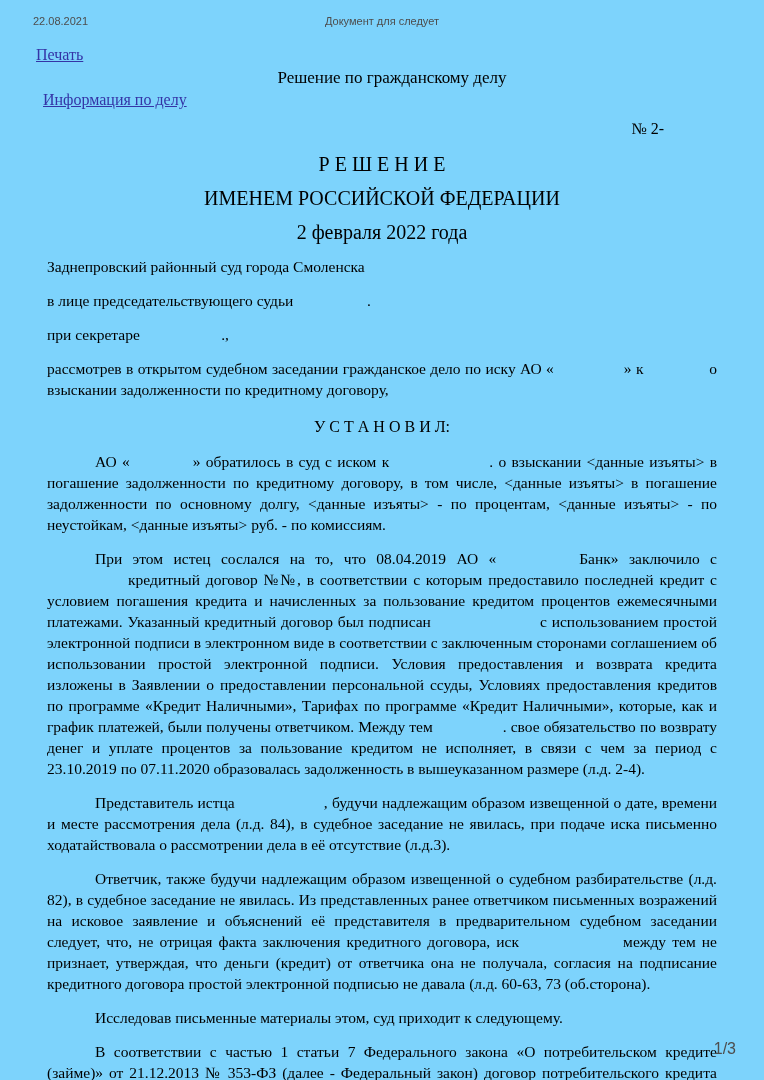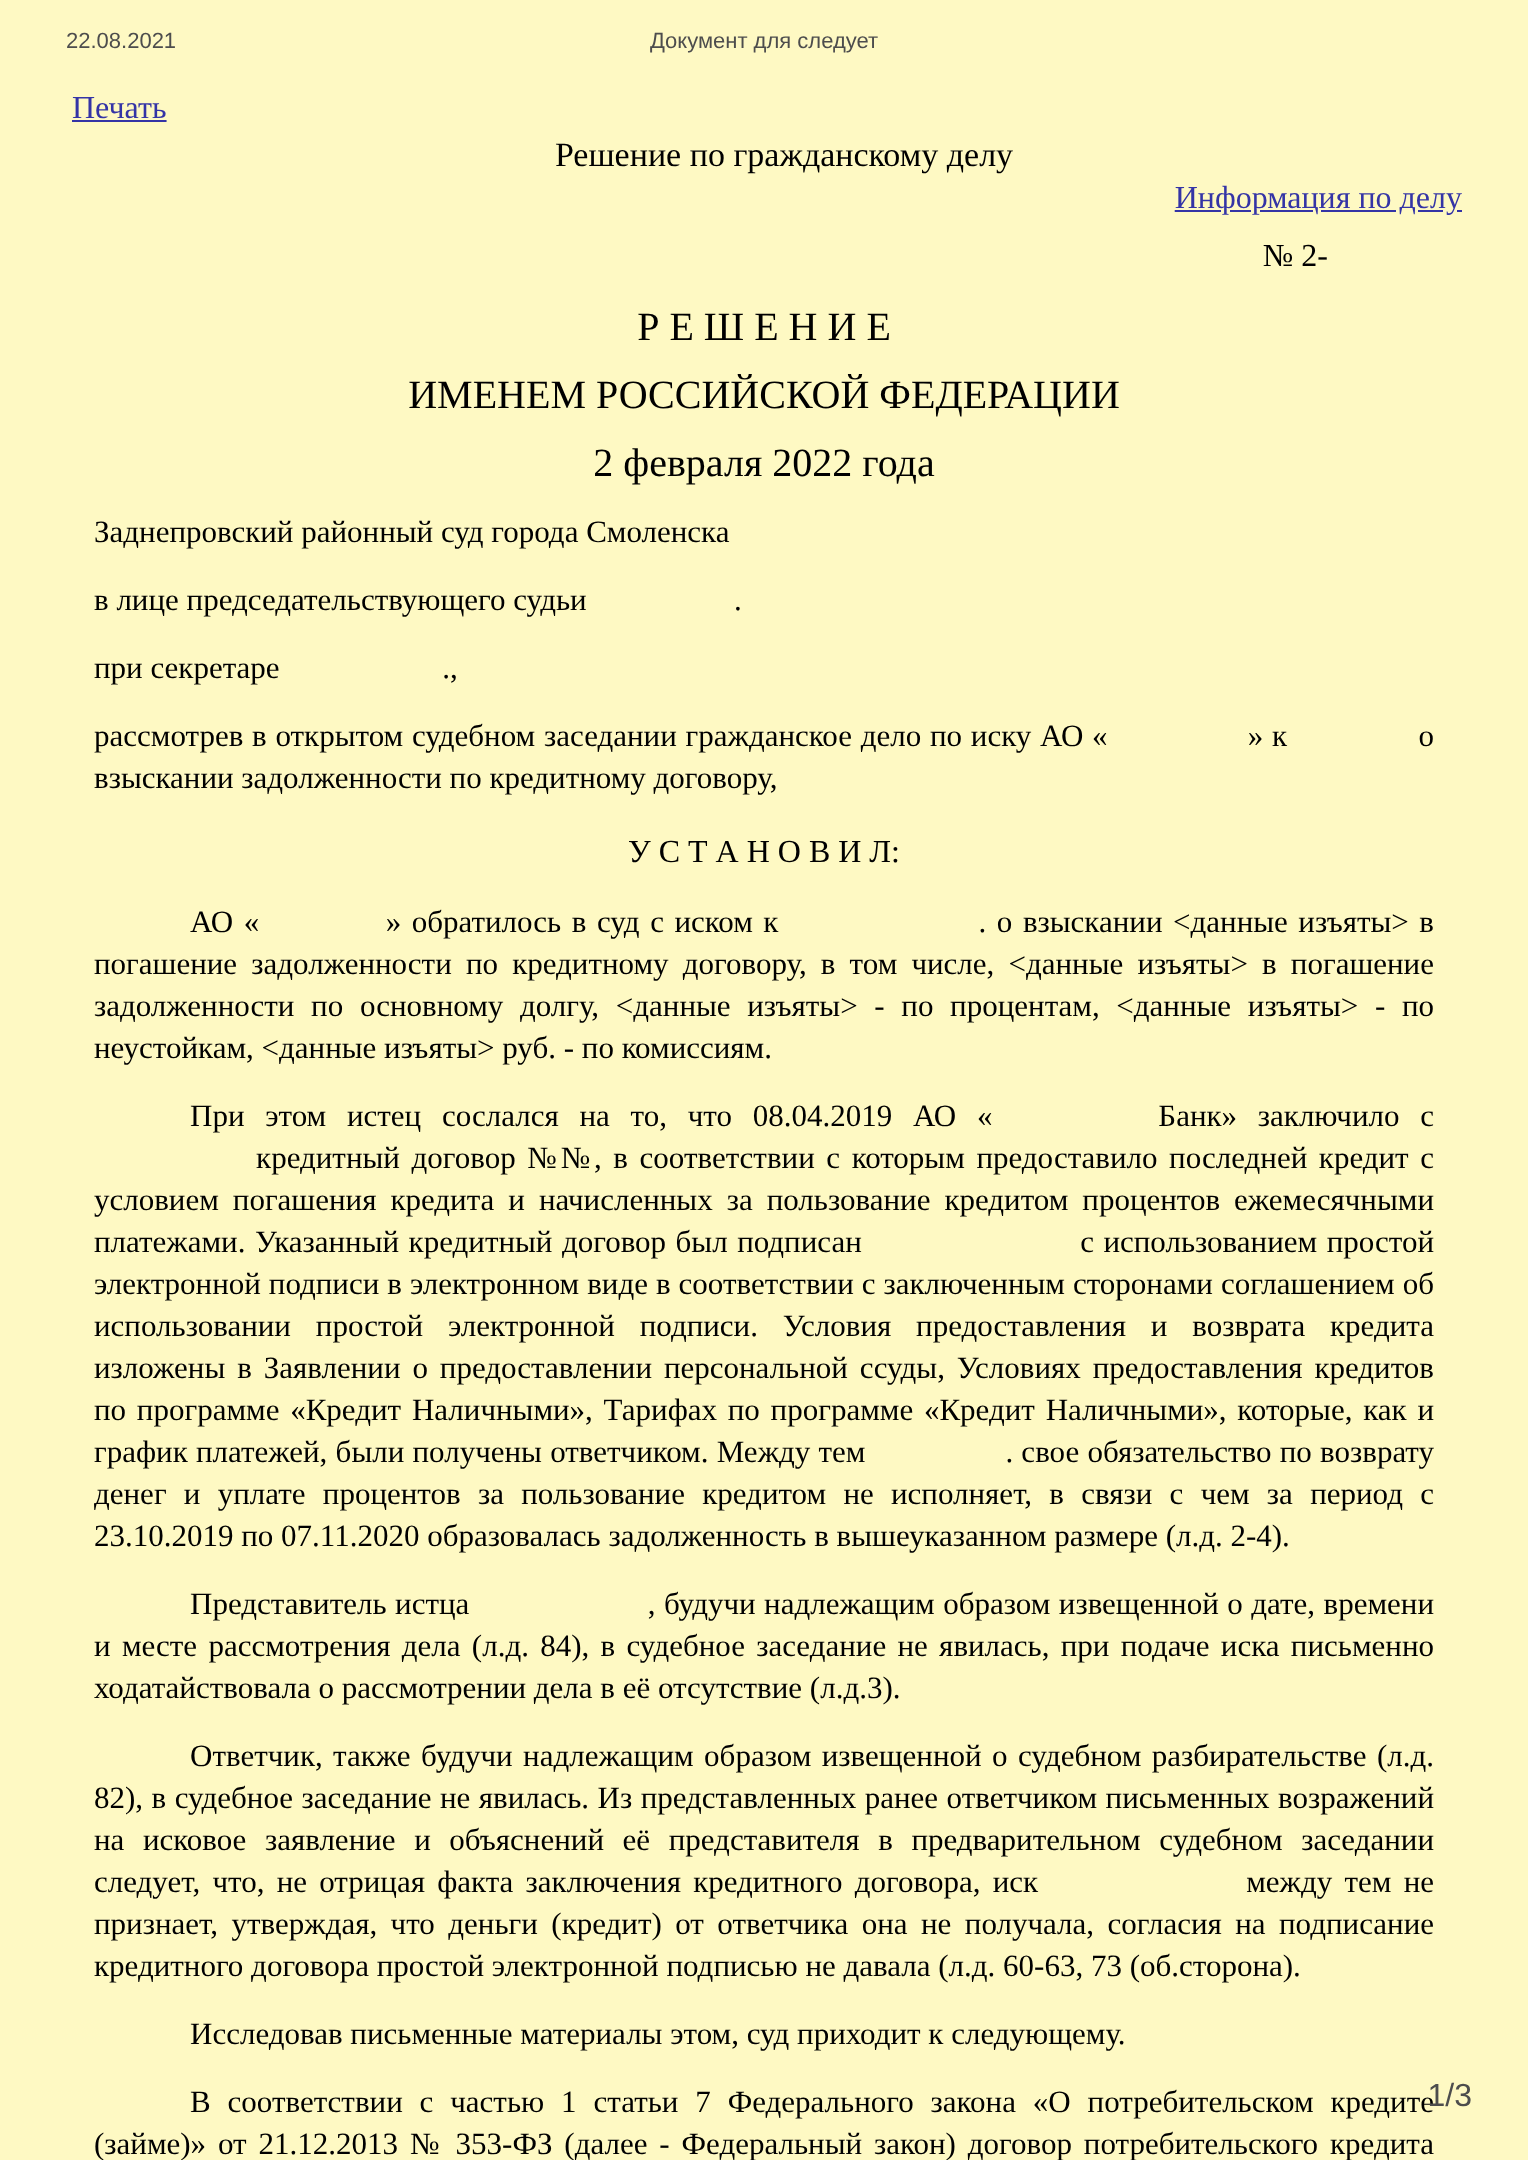--- a/index.html
+++ b/index.html
@@ -1,20 +1,20 @@
 <!DOCTYPE html>
 <html lang="ru"><head>
 <meta charset="utf-8">
 <style>
   html, body { margin: 0; padding: 0; background: #ffffff; }
   .page {
     position: relative;
     width: 764px;
     height: 1080px;
-    background: #fef9c3;
+    background: #7dd3fc;
     overflow: hidden;
     font-family: "Liberation Serif", "DejaVu Serif", serif;
     color: #000000;
     box-sizing: border-box;
   }
   
   .chrome-header {
     position: absolute;
     top: 15px; left: 0; right: 0;
     height: 14px;
@@ -42,24 +42,24 @@
     line-height: 18px;
   }
   .doc-subtitle {
     margin-top: 3px;
     text-align: center;
     font-size: 17px;
     line-height: 21px;
     margin-left: 20px;
   }
   .info-link-row {
-    margin: 1px 33px 0 0;
-    text-align: right;
+    margin: 1px 47px 0 0;
     font-size: 16px;
     line-height: 21px;
+    padding-left: 43px;
   }
   .case-number {
     margin: 8px 100px 0 0;
     text-align: right;
     font-size: 16px;
     line-height: 21px;
   }
   .h-center {
     text-align: center;
     font-size: 20px;

